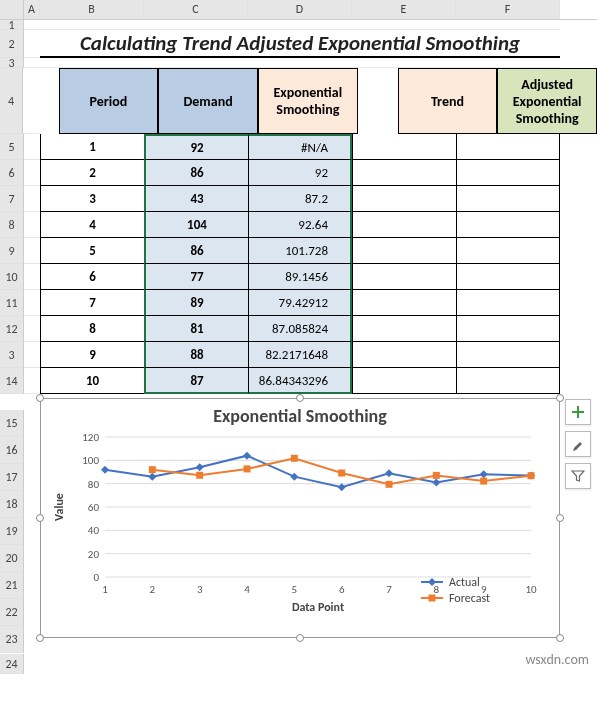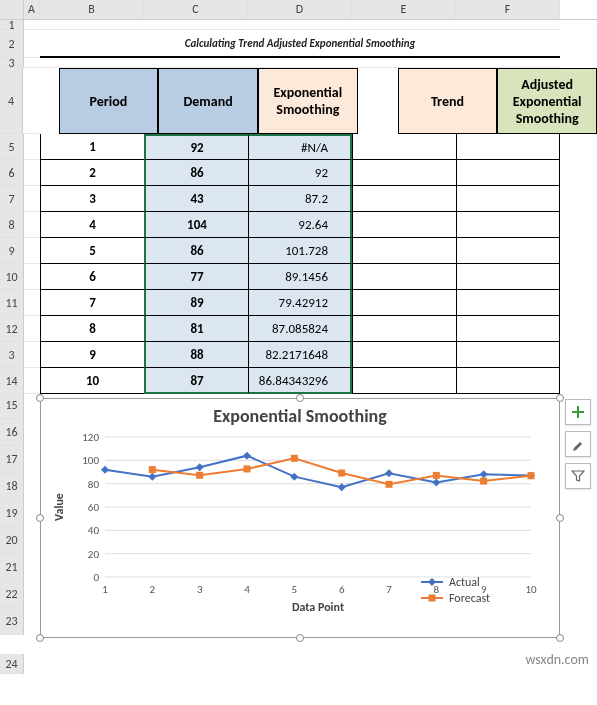--- a/index.html
+++ b/index.html
@@ -22,21 +22,21 @@
     .row-header { width: 24px; background: #e6e6e6; border-right: 1px solid #ccc; border-bottom: 1px solid #e0e0e0; text-align: center; font-size: 12px; color: #444; display: flex; align-items: center; justify-content: center; }
     
     .cell { border-bottom: 1px solid #e8e8e8; display: flex; align-items: center; justify-content: center; padding: 0 4px; }
     
     .r1 { height: 10px; }
     .r2 { height: 28px; }
     .r3 { height: 10px; }
     .r4 { height: 66px; }
     .r-data { height: 26px; }
     
-    .title-cell { font-weight: bold; font-size: 11px; color: #222; font-style: italic; text-align: center; border-bottom: 2px solid #000; justify-content: center; }
+    .title-cell { font-weight: bold; font-size: 21px; color: #222; font-style: italic; text-align: center; border-bottom: 2px solid #000; justify-content: center; }
     .title-wrap { width: 520px; }
     
     .table-border { border: 1px solid #000; }
     .th { font-weight: bold; font-size: 14px; text-align: center; padding: 4px; display: flex; align-items: center; justify-content: center; }
     .th-period { background: #B8CCE4; margin-left: 20px; }
     .th-demand { background: #B8CCE4; }
     .th-exp { background: #FDE9D9; }
     .th-trend { background: #FDE9D9; margin-left: 40px; }
     .th-adj { background: #D8E4BC; }
     
@@ -289,21 +289,21 @@
           </svg>
       </div>
     </div>
   </div>
 
   <div style="display:flex;margin-top:16px">
     <div class="row-header" style="height:20px">24</div>
   </div>
 
   <div class="watermark">wsxdn.com</div>
-<div style="position: absolute; left: 0px; top: 392px;">
+<div style="position: absolute; left: 0px; top: 410px;">
       <div class="row-header" style="height: 27px;">15</div>
       <div class="row-header" style="height: 27px;">16</div>
       <div class="row-header" style="height: 27px;">17</div>
       <div class="row-header" style="height: 27px;">18</div>
       <div class="row-header" style="height: 27px;">19</div>
       <div class="row-header" style="height: 27px;">20</div>
       <div class="row-header" style="height: 27px;">21</div>
       <div class="row-header" style="height: 27px;">22</div>
       <div class="row-header" style="height: 27px;">23</div>
     </div>

